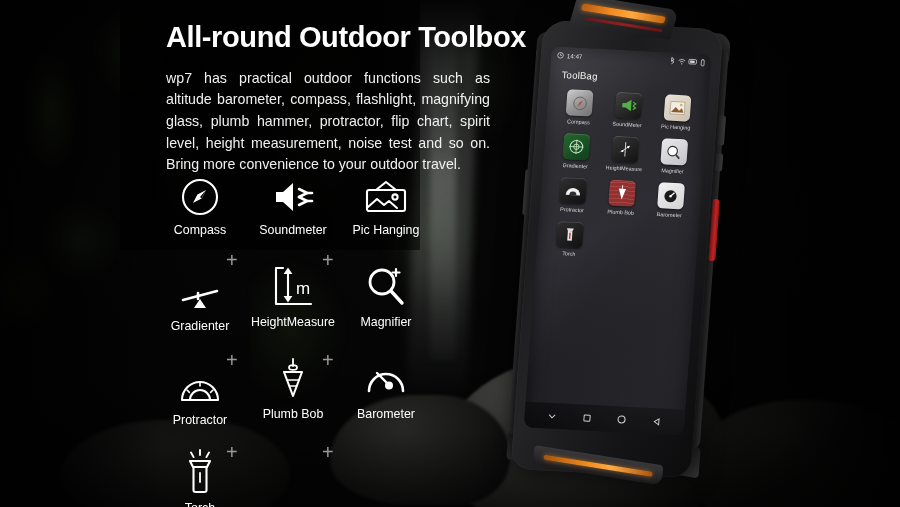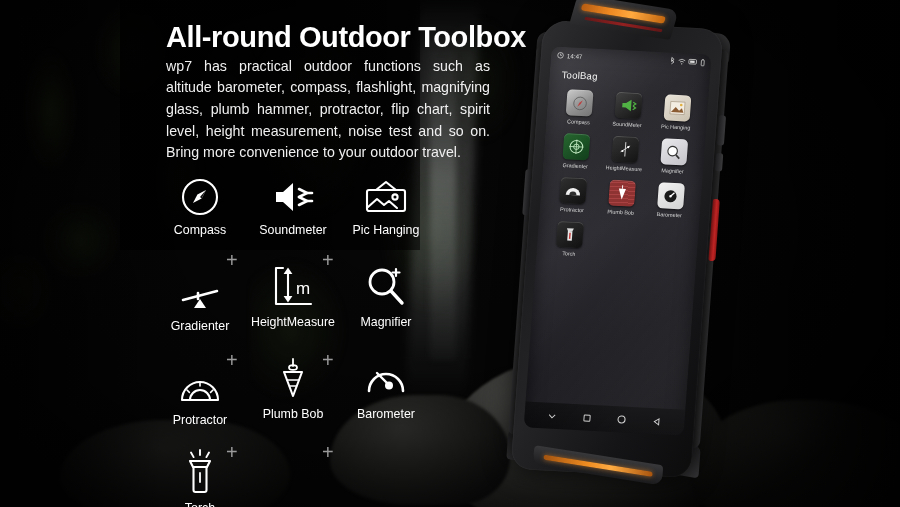--- a/index.html
+++ b/index.html
@@ -86,21 +86,21 @@
     background:linear-gradient(to right, rgba(0,0,0,.90), rgba(0,0,0,.86) 55%, rgba(0,0,0,.55));
   }
 
   
   #copy { position:absolute; left:166px; top:22px; width:340px; z-index:6; }
   #headline {
     font-size:29px; font-weight:bold; color:#fff; letter-spacing:-.4px;
     line-height:1.1; white-space:nowrap;
   }
   #bodytext {
-    margin-top:2px; font-size:14.2px; color:#f0f0f0; line-height:1.52;
+    margin-top:14px; font-size:14.2px; color:#f0f0f0; line-height:1.52;
     text-align:justify; width:324px;
   }
 
   
   #icon-grid {
     position:absolute; left:152px; top:172px; width:270px; height:320px; z-index:6;
   }
   .icon-cell { position:absolute; width:96px; text-align:center; }
   .icon-glyph {
     height:46px; display:flex; align-items:flex-end; justify-content:center;

